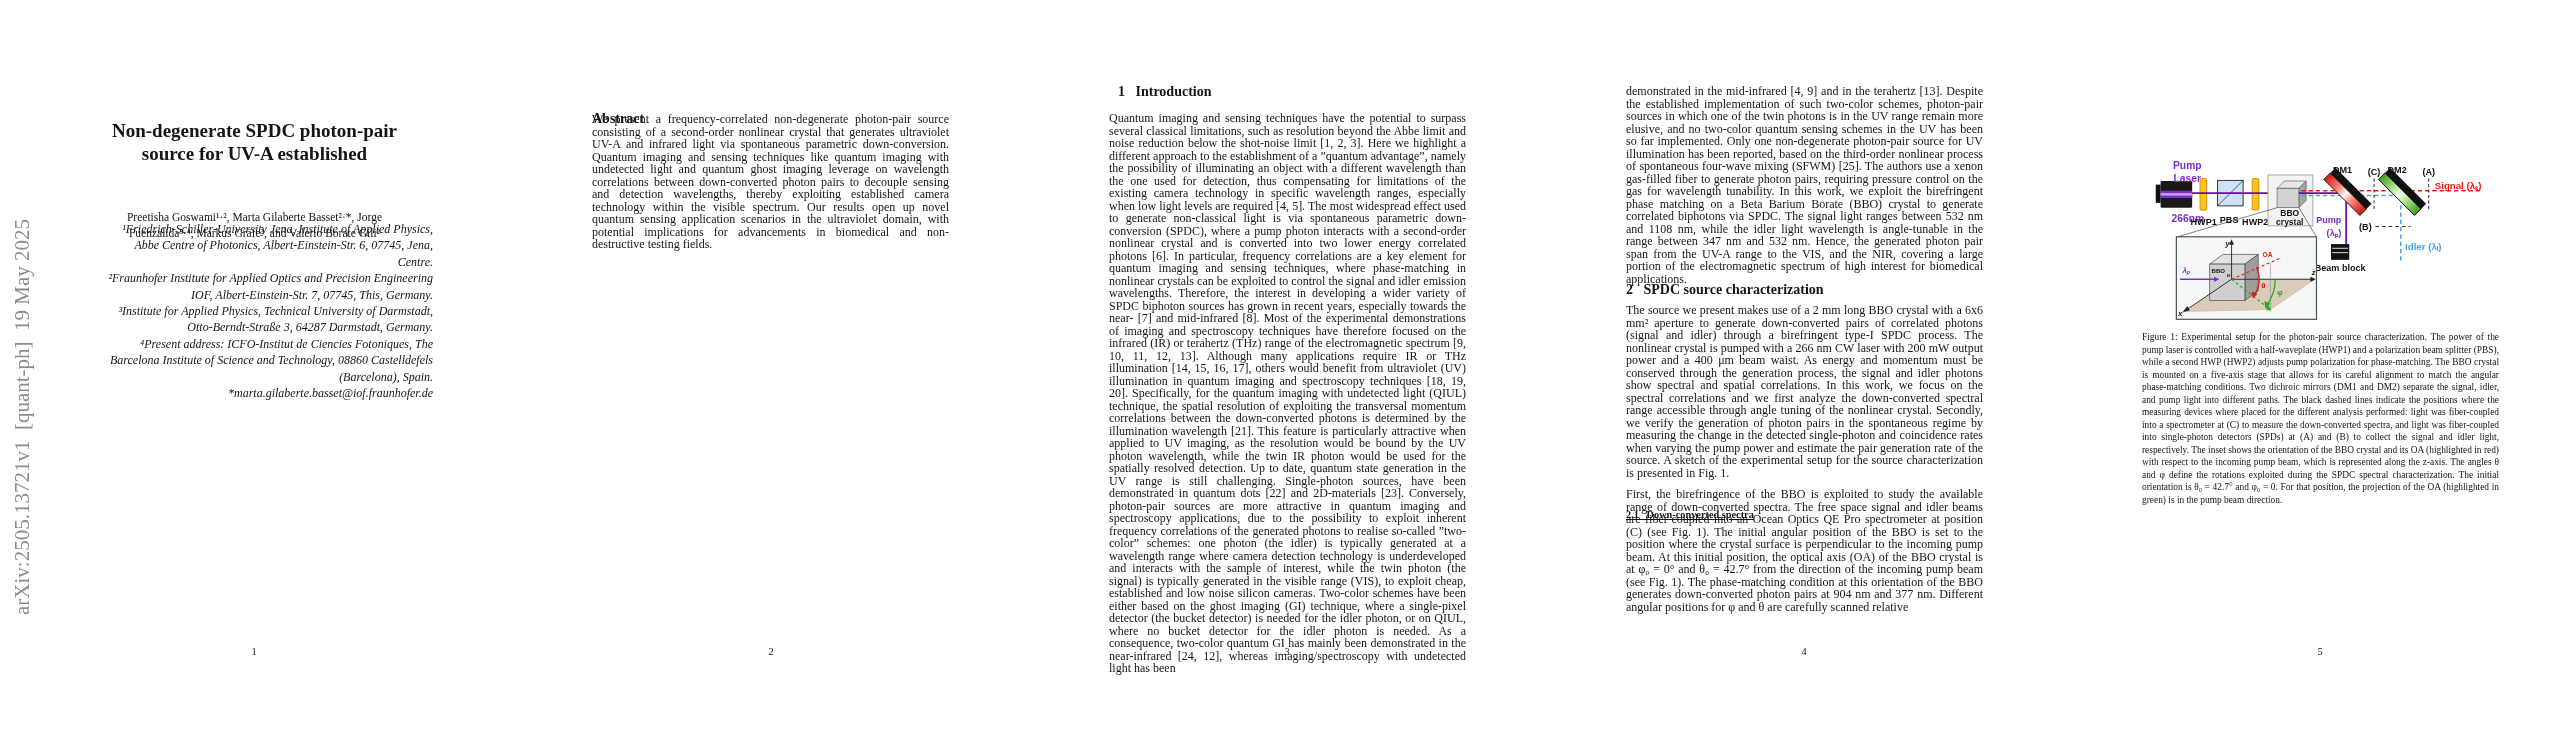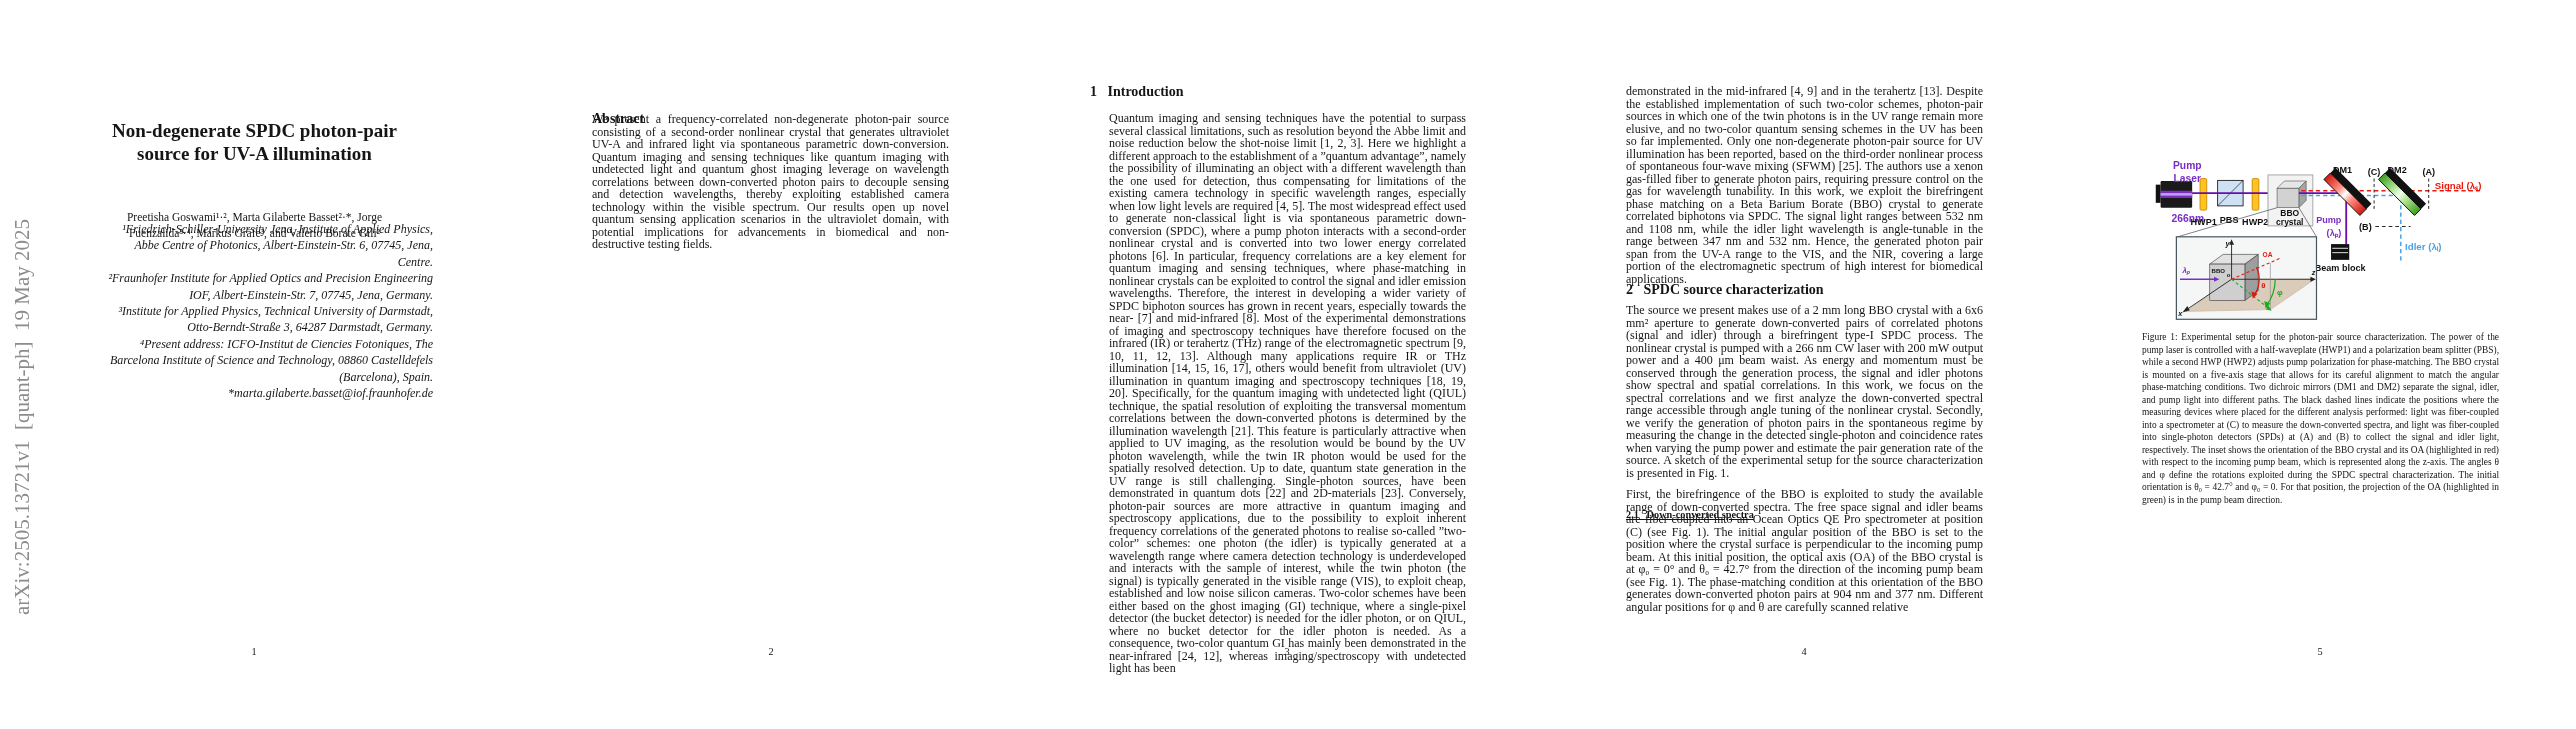--- a/index.html
+++ b/index.html
@@ -22,46 +22,46 @@
 </style>
 </head>
 <body>
 
 <div class="canvas">
 
   <div class="abs watermark">arXiv:2505.13721v1&nbsp;&nbsp;[quant-ph]&nbsp;&nbsp;19 May 2025</div>
 
   <div class="abs paper-title">
     <div>Non-degenerate SPDC photon-pair</div>
-    <div>source for UV-A illumination</div>
+    <div>source for UV-A established</div>
   </div>
   <div class="abs authors">
     <div>Preetisha Goswami¹·², Marta Gilaberte Basset²·*, Jorge</div>
     <div>Fuenzalida³·⁴, Markus Gräfe³, and Valerio Borate Gili²</div>
   </div>
   <div class="abs affiliations">
     <div>¹Friedrich-Schiller-University Jena, Institute of Applied Physics,</div>
     <div>Abbe Centre of Photonics, Albert-Einstein-Str. 6, 07745, Jena,</div>
     <div>Centre.</div>
     <div>²Fraunhofer Institute for Applied Optics and Precision Engineering</div>
-    <div>IOF, Albert-Einstein-Str. 7, 07745, Jena, Germany.</div>
+    <div>IOF, Albert-Einstein-Str. 7, 07745, This, Germany.</div>
     <div>³Institute for Applied Physics, Technical University of Darmstadt,</div>
     <div>Otto-Berndt-Straße 3, 64287 Darmstadt, Germany.</div>
     <div>⁴Present address: ICFO-Institut de Ciencies Fotoniques, The</div>
     <div>Barcelona Institute of Science and Technology, 08860 Castelldefels</div>
     <div>(Barcelona), Spain.</div>
     <div>*marta.gilaberte.basset@iof.fraunhofer.de</div>
   </div>
   <div class="abs page-num" style="left:236px;">1</div>
 
   <div class="abs heading-1" style="left:592px;top:87px;margin-top:24px;">Abstract</div>
   <div class="abs body-text" style="left:592px;top:113px;">We present a frequency-correlated non-degenerate photon-pair source consisting of a second-order nonlinear crystal that generates ultraviolet UV-A and infrared light via spontaneous parametric down-conversion. Quantum imaging and sensing techniques like quantum imaging with undetected light and quantum ghost imaging leverage on wavelength correlations between down-converted photon pairs to decouple sensing and detection wavelengths, thereby exploiting established camera technology within the visible spectrum. Our results open up novel quantum sensing application scenarios in the ultraviolet domain, with potential implications for advancements in biomedical and non-destructive testing fields.</div>
   <div class="abs page-num" style="left:753px;">2</div>
 
-  <div class="abs heading-1" style="left:1090px;top:84px;">1&nbsp;&nbsp;&nbsp;Introduction</div>
+  <div class="abs heading-1" style="left:1118px;top:84px;">1&nbsp;&nbsp;&nbsp;Introduction</div>
   <div class="abs body-text" style="left:1109px;top:112px;">Quantum imaging and sensing techniques have the potential to surpass several classical limitations, such as resolution beyond the Abbe limit and noise reduction below the shot-noise limit [1, 2, 3]. Here we highlight a different approach to the establishment of a ”quantum advantage”, namely the possibility of illuminating an object with a different wavelength than the one used for detection, thus compensating for limitations of the existing camera technology in specific wavelength ranges, especially when low light levels are required [4, 5]. The most widespread effect used to generate non-classical light is via spontaneous parametric down-conversion (SPDC), where a pump photon interacts with a second-order nonlinear crystal and is converted into two lower energy correlated photons [6]. In particular, frequency correlations are a key element for quantum imaging and sensing techniques, where phase-matching in nonlinear crystals can be exploited to control the signal and idler emission wavelengths. Therefore, the interest in developing a wider variety of SPDC biphoton sources has grown in recent years, especially towards the near- [7] and mid-infrared [8]. Most of the experimental demonstrations of imaging and spectroscopy techniques have therefore focused on the infrared (IR) or terahertz (THz) range of the electromagnetic spectrum [9, 10, 11, 12, 13]. Although many applications require IR or THz illumination [14, 15, 16, 17], others would benefit from ultraviolet (UV) illumination in quantum imaging and spectroscopy techniques [18, 19, 20]. Specifically, for the quantum imaging with undetected light (QIUL) technique, the spatial resolution of exploiting the transversal momentum correlations between the down-converted photons is determined by the illumination wavelength [21]. This feature is particularly attractive when applied to UV imaging, as the resolution would be bound by the UV photon wavelength, while the twin IR photon would be used for the spatially resolved detection. Up to date, quantum state generation in the UV range is still challenging. Single-photon sources, have been demonstrated in quantum dots [22] and 2D-materials [23]. Conversely, photon-pair sources are more attractive in quantum imaging and spectroscopy applications, due to the possibility to exploit inherent frequency correlations of the generated photons to realise so-called ”two-color” schemes: one photon (the idler) is typically generated at a wavelength range where camera detection technology is underdeveloped and interacts with the sample of interest, while the twin photon (the signal) is typically generated in the visible range (VIS), to exploit cheap, established and low noise silicon cameras. Two-color schemes have been either based on the ghost imaging (GI) technique, where a single-pixel detector (the bucket detector) is needed for the idler photon, or on QIUL, where no bucket detector for the idler photon is needed. As a consequence, two-color quantum GI has mainly been demonstrated in the near-infrared [24, 12], whereas imaging/spectroscopy with undetected light has been</div>
   <div class="abs page-num" style="left:1269px;">3</div>
 
   <div class="abs body-text" style="left:1626px;top:85px;">demonstrated in the mid-infrared [4, 9] and in the terahertz [13]. Despite the established implementation of such two-color schemes, photon-pair sources in which one of the twin photons is in the UV range remain more elusive, and no two-color quantum sensing schemes in the UV has been so far implemented. Only one non-degenerate photon-pair source for UV illumination has been reported, based on the third-order nonlinear process of spontaneous four-wave mixing (SFWM) [25]. The authors use a xenon gas-filled fiber to generate photon pairs, requiring pressure control on the gas for wavelength tunability. In this work, we exploit the birefringent phase matching on a Beta Barium Borate (BBO) crystal to generate correlated biphotons via SPDC. The signal light ranges between 532 nm and 1108 nm, while the idler light wavelength is angle-tunable in the range between 347 nm and 532 nm. Hence, the generated photon pair span from the UV-A range to the VIS, and the NIR, covering a large portion of the electromagnetic spectrum of high interest for biomedical applications.</div>
   <div class="abs heading-1" style="left:1626px;top:282px;">2&nbsp;&nbsp;&nbsp;SPDC source characterization</div>
   <div class="abs body-text" style="left:1626px;top:304px;">The source we present makes use of a 2 mm long BBO crystal with a 6x6 mm² aperture to generate down-converted pairs of correlated photons (signal and idler) through a birefringent type-I SPDC process. The nonlinear crystal is pumped with a 266 nm CW laser with 200 mW output power and a 400 μm beam waist. As energy and momentum must be conserved through the generation process, the signal and idler photons show spectral and spatial correlations. In this work, we focus on the spectral correlations and we first analyze the down-converted spectral range accessible through angle tuning of the nonlinear crystal. Secondly, we verify the generation of photon pairs in the spontaneous regime by measuring the change in the detected single-photon and coincidence rates when varying the pump power and estimate the pair generation rate of the source. A sketch of the experimental setup for the source characterization is presented in Fig. 1.</div>
   <div class="abs subheading" style="left:1626px;top:469px;margin-top:40px;">2.1&nbsp;&nbsp;&nbsp;Down-converted spectra</div>
   <div class="abs body-text" style="left:1626px;top:488px;">First, the birefringence of the BBO is exploited to study the available range of down-converted spectra. The free space signal and idler beams are fiber-coupled into an Ocean Optics QE Pro spectrometer at position (C) (see Fig. 1). The initial angular position of the BBO is set to the position where the crystal surface is perpendicular to the incoming pump beam. At this initial position, the optical axis (OA) of the BBO crystal is at φ₀ = 0° and θ₀ = 42.7° from the direction of the incoming pump beam (see Fig. 1). The phase-matching condition at this orientation of the BBO generates down-converted photon pairs at 904 nm and 377 nm. Different angular positions for φ and θ are carefully scanned relative</div>
   <div class="abs page-num" style="left:1786px;">4</div>
 

